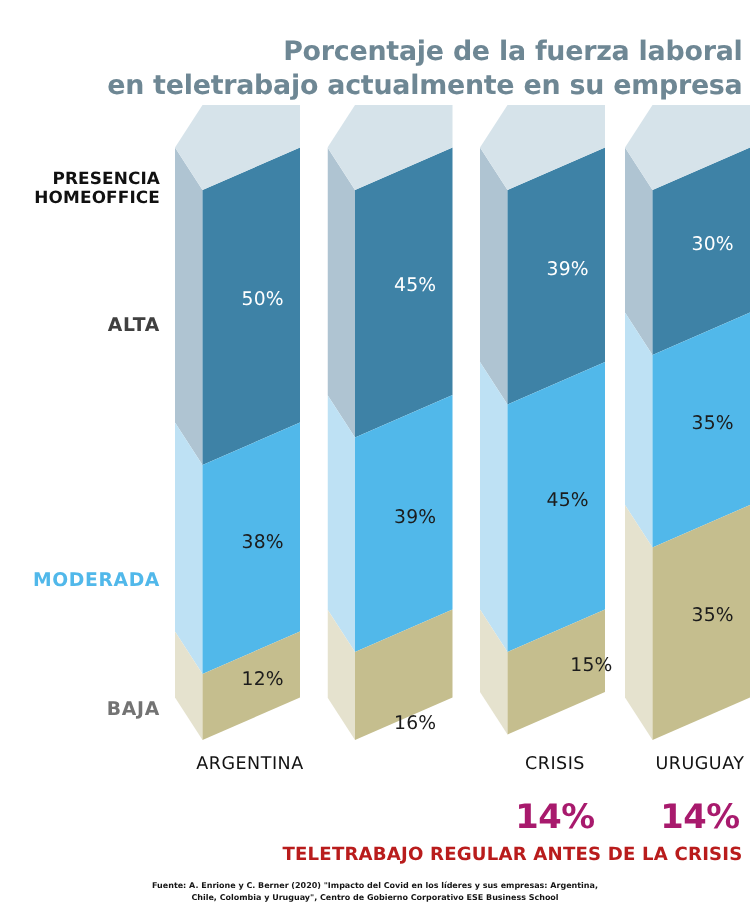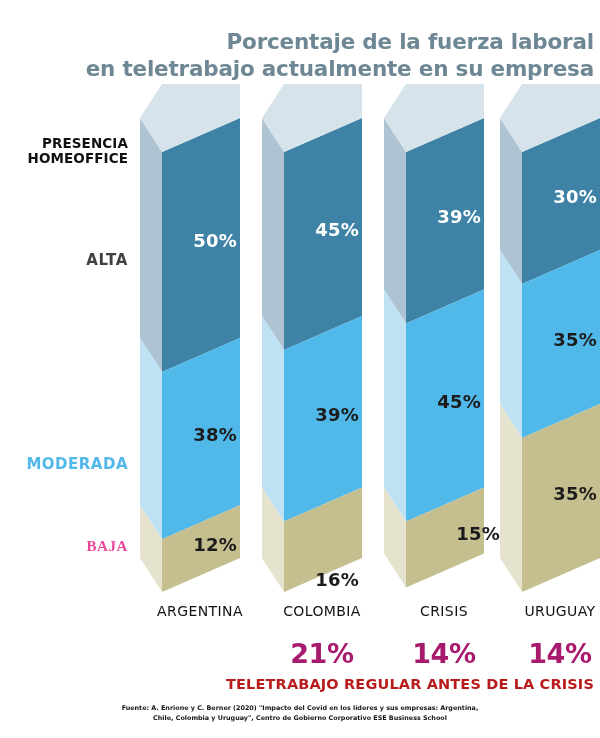--- a/index.html
+++ b/index.html
@@ -65,25 +65,24 @@
     color: #404040;
     letter-spacing: 0.6px;
   }
   .axis-label.moderada {
     top: 456px;
     font-size: 15px;
     color: #51B8EA;
     letter-spacing: 0.5px;
   }
   .axis-label.baja {
-    top: 538px;
-    font-size: 15px;
-    color: #ec4899;
+    top: 559px;
+    font-size: 15px;
+    color: #737373;
     letter-spacing: 0.6px;
-    font-family: Liberation Serif, serif;
   }
 
   
   .bars {
     position: absolute;
     left: 0;
     top: 0;
     width: 600px;
     height: 738px;
   }
@@ -95,22 +94,22 @@
   }
   .bar-svg {
     position: absolute;
     left: 0;
     top: 0;
     display: block;
   }
 
   .seg-value {
     position: absolute;
-    font-size: 18px;
-    font-weight: 700;
+    font-size: 15px;
+    font-weight: 400;
     letter-spacing: 0.2px;
     white-space: nowrap;
   }
   .seg-value.on-dark { color: #ffffff; }
   .seg-value.on-light { color: #1c1c1c; }
 
   .country-name {
     position: absolute;
     top: 603px;
     width: 120px;
@@ -205,22 +204,20 @@
           <polygon points="0,316 22,350 22,521.5999999999999 0,487.5999999999999" fill="#BEE1F4" shape-rendering="geometricPrecision"></polygon>
           <polygon points="0,487.5999999999999 22,521.5999999999999 22,592 0,558" fill="#E5E2CE" shape-rendering="geometricPrecision"></polygon>
           <polygon points="22,152 100,118 100,316 22,350" fill="#3E82A6" shape-rendering="geometricPrecision"></polygon>
           <polygon points="22,350 100,316 100,487.5999999999999 22,521.5999999999999" fill="#51B8EA" shape-rendering="geometricPrecision"></polygon>
           <polygon points="22,521.5999999999999 100,487.5999999999999 100,558 22,592" fill="#C5BE8E" shape-rendering="geometricPrecision"></polygon>
           <polygon points="0,118 22,84 100,84 100,118 22,152" fill="#D6E3EA" shape-rendering="geometricPrecision"></polygon>
         </svg>
         <div class="seg-value on-dark" style="top: 218.92px; left: 53.2px;">45%</div>
         <div class="seg-value on-light" style="top: 403.72px; left: 53.2px;">39%</div>
         <div class="seg-value on-light" style="top: 524.72px; left: 53.2px; margin-top: 44px;">16%</div>
-        <div class="country-name">COLOMBIA</div>
-        <div class="pre-crisis">21%</div>
       </div>
       <div class="bar-col" style="left: 384px;">
         <svg class="bar-svg" width="120" height="738">
           <polygon points="0,118 22,152 22,323.6 0,289.6" fill="#AFC4D2" shape-rendering="geometricPrecision"></polygon>
           <polygon points="0,289.6 22,323.6 22,521.5999999999999 0,487.5999999999999" fill="#BEE1F4" shape-rendering="geometricPrecision"></polygon>
           <polygon points="0,487.5999999999999 22,521.5999999999999 22,587.6 0,553.6" fill="#E5E2CE" shape-rendering="geometricPrecision"></polygon>
           <polygon points="22,152 100,118 100,289.6 22,323.6" fill="#3E82A6" shape-rendering="geometricPrecision"></polygon>
           <polygon points="22,323.6 100,289.6 100,487.5999999999999 22,521.5999999999999" fill="#51B8EA" shape-rendering="geometricPrecision"></polygon>
           <polygon points="22,521.5999999999999 100,487.5999999999999 100,553.6 22,587.6" fill="#C5BE8E" shape-rendering="geometricPrecision"></polygon>
           <polygon points="0,118 22,84 100,84 100,118 22,152" fill="#D6E3EA" shape-rendering="geometricPrecision"></polygon>

